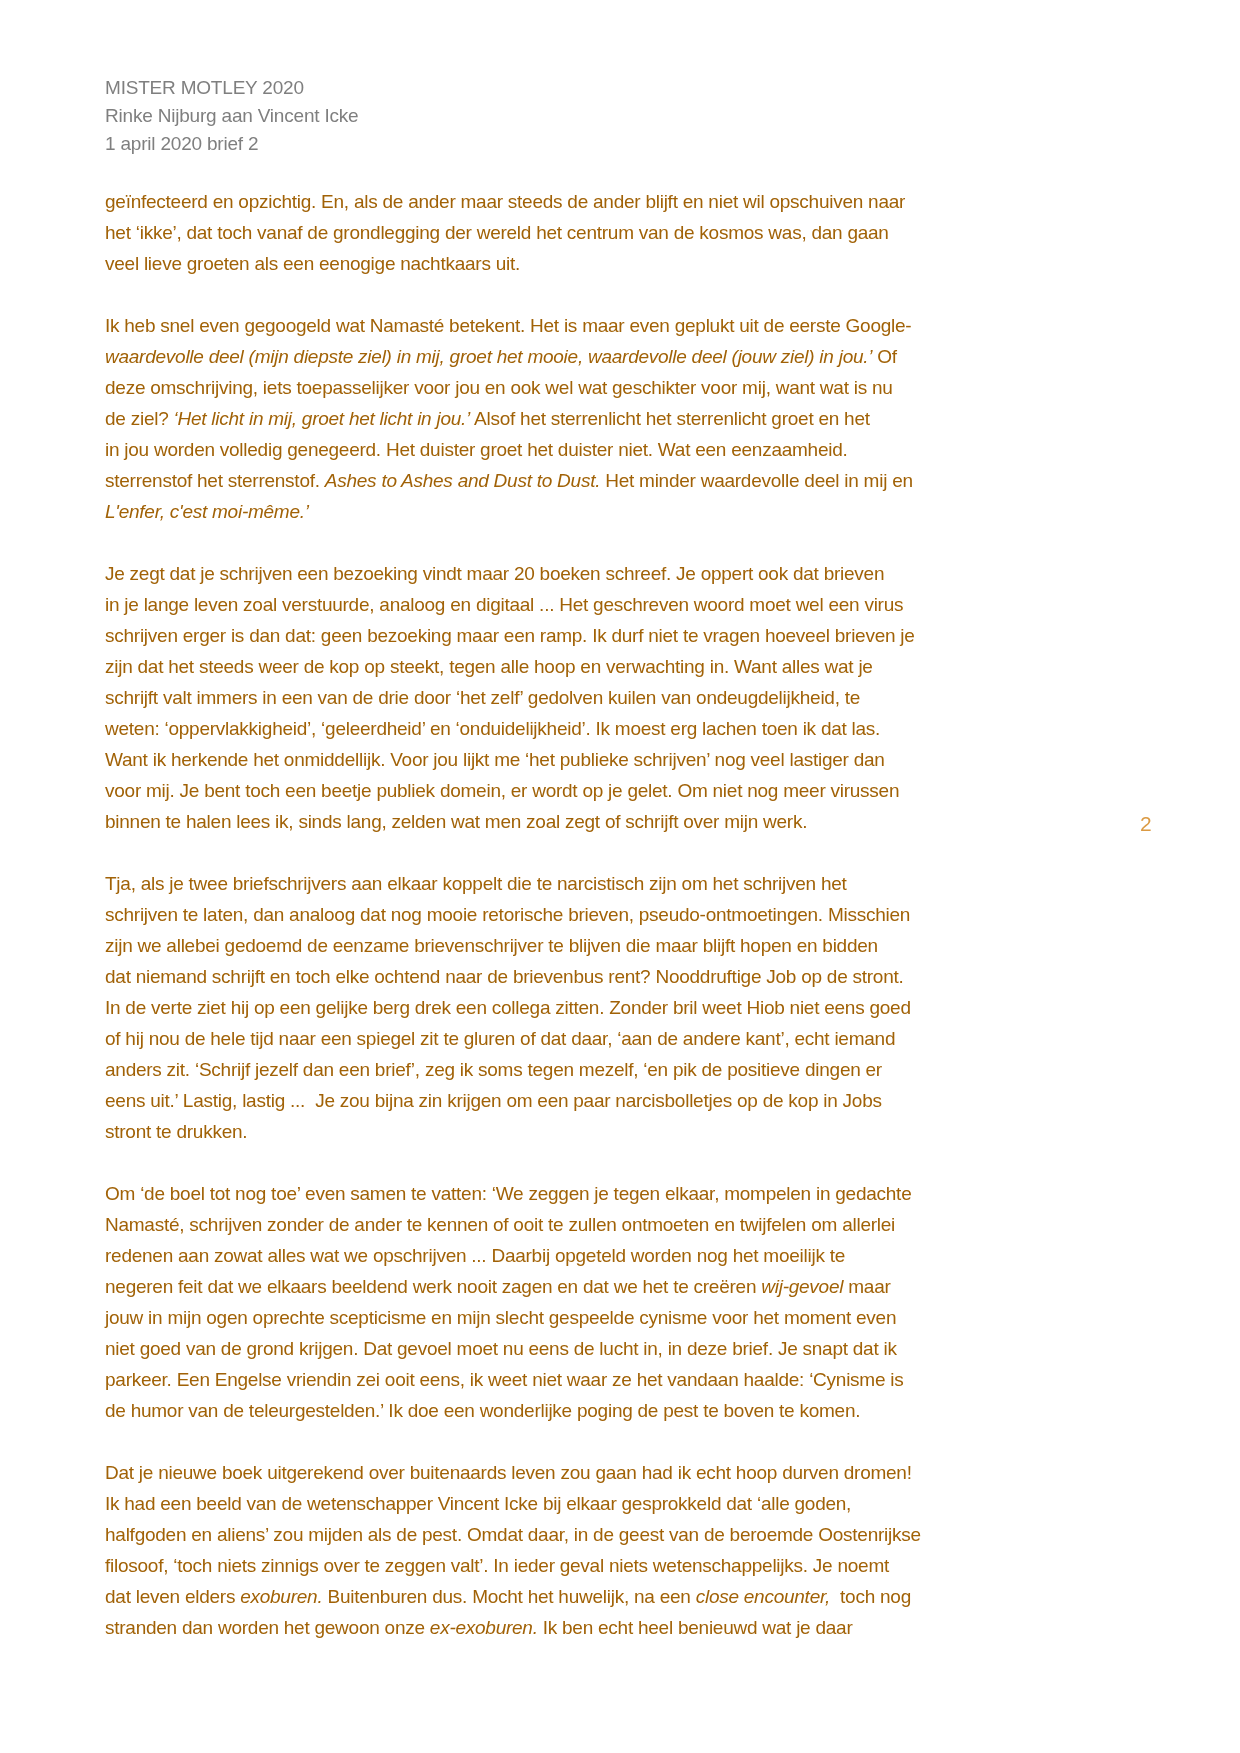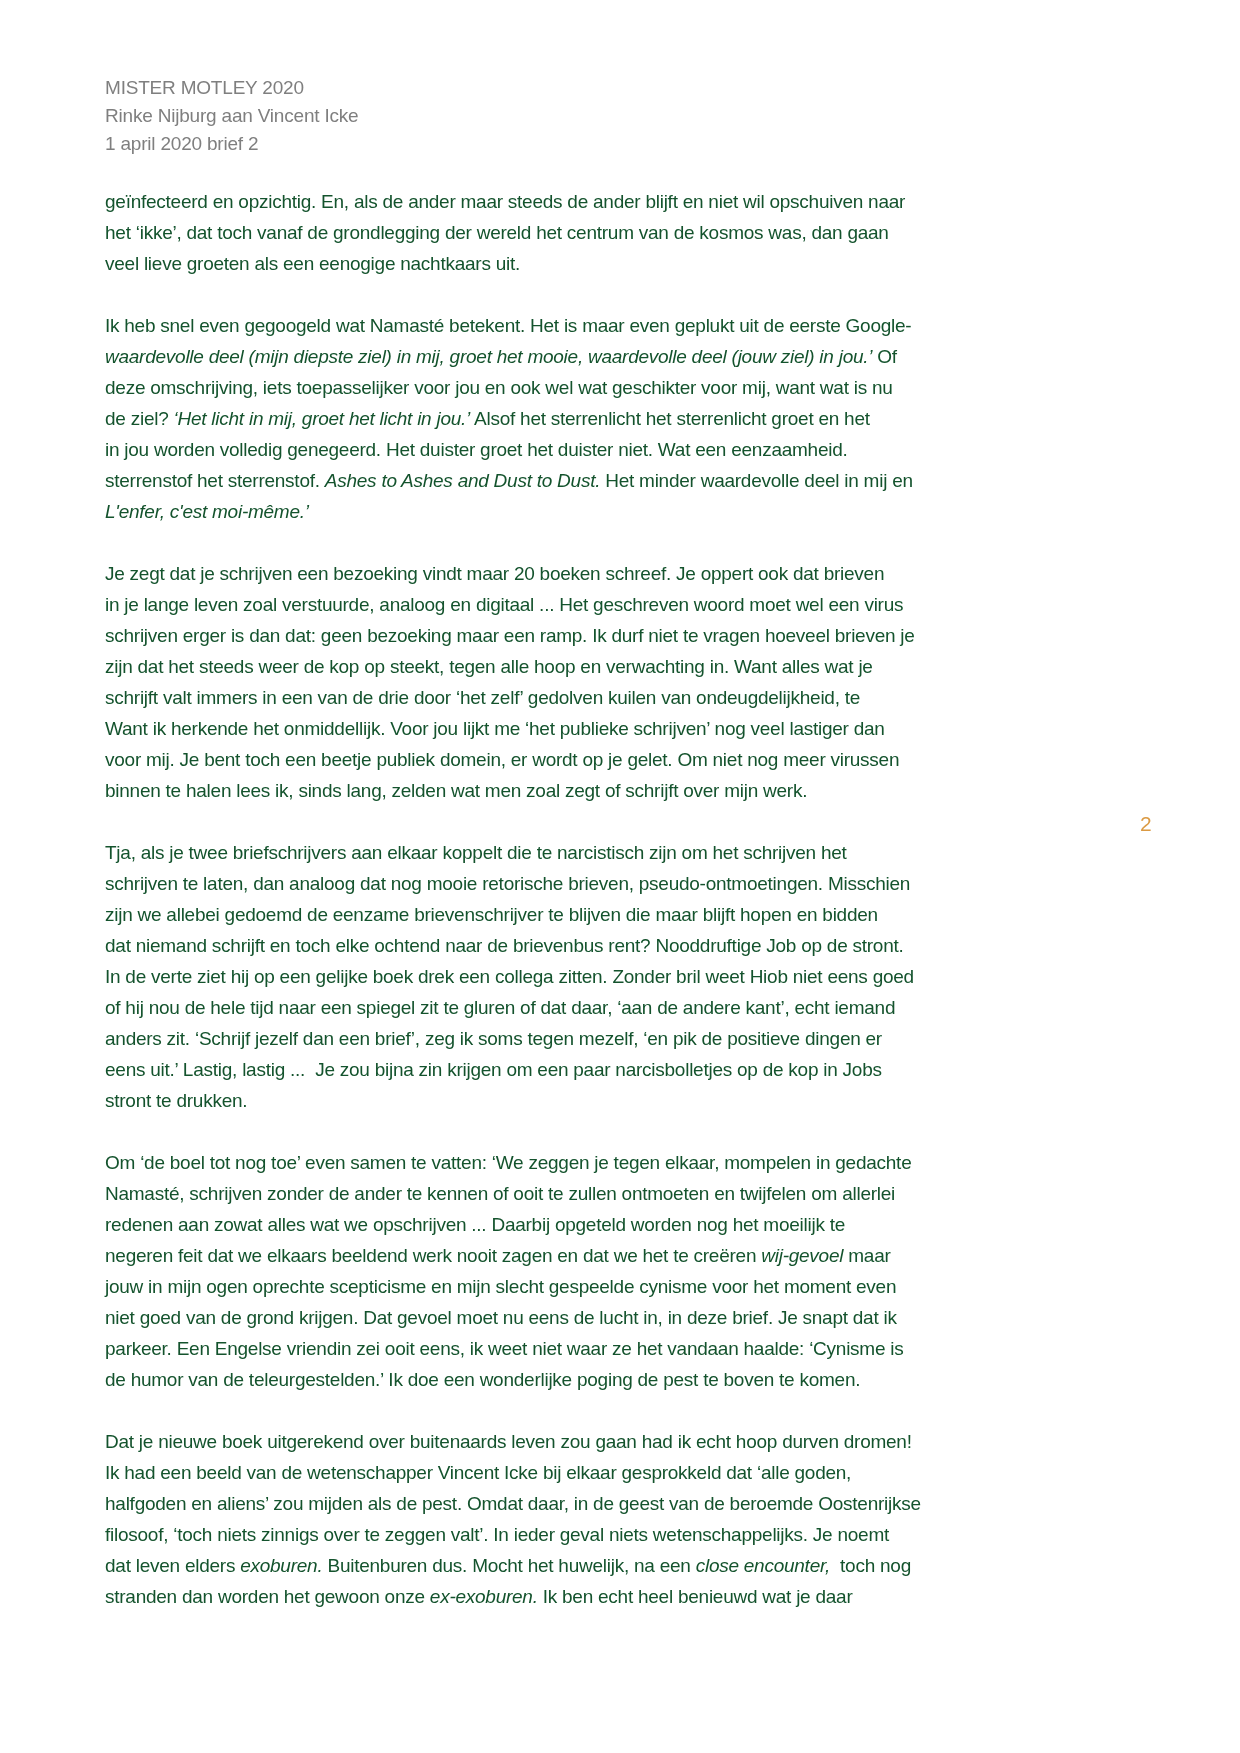--- a/index.html
+++ b/index.html
@@ -55,51 +55,52 @@
 </head>
 <body>
 
 <div class="page" style="background: rgb(255, 255, 255);">
   <header class="letter-header" style="color: rgb(127, 127, 127);">
     <div>MISTER MOTLEY 2020</div>
     <div>Rinke Nijburg aan Vincent Icke</div>
     <div>1 april 2020 brief 2</div>
   </header>
 
-  <main class="letter-body" style="color: #14532d;">
+  <main class="letter-body" style="color: #a16207;">
       <div class="para">
         <div class="line"><span>geïnfecteerd en opzichtig. En, als de ander maar steeds de ander blijft en niet wil opschuiven naar</span></div>
         <div class="line"><span>het ‘ikke’, dat toch vanaf de grondlegging der wereld het centrum van de kosmos was, dan gaan</span></div>
         <div class="line"><span>veel lieve groeten als een eenogige nachtkaars uit.</span></div>
       </div>
       <div class="para">
         <div class="line"><span>Ik heb snel even gegoogeld wat Namasté betekent. Het is maar even geplukt uit de eerste Google-</span></div>
         <div class="line"><span class="it">waardevolle deel (mijn diepste ziel) in mij, groet het mooie, waardevolle deel (jouw ziel) in jou.’</span><span> Of</span></div>
         <div class="line"><span>deze omschrijving, iets toepasselijker voor jou en ook wel wat geschikter voor mij, want wat is nu</span></div>
         <div class="line"><span>de ziel? </span><span class="it">‘Het licht in mij, groet het licht in jou.’</span><span> Alsof het sterrenlicht het sterrenlicht groet en het</span></div>
         <div class="line"><span>in jou worden volledig genegeerd. Het duister groet het duister niet. Wat een eenzaamheid.</span></div>
         <div class="line"><span>sterrenstof het sterrenstof. </span><span class="it">Ashes to Ashes and Dust to Dust.</span><span> Het minder waardevolle deel in mij en</span></div>
         <div class="line"><span class="it">L'enfer, c'est moi-même.’</span></div>
       </div>
       <div class="para">
         <div class="line"><span>Je zegt dat je schrijven een bezoeking vindt maar 20 boeken schreef. Je oppert ook dat brieven</span></div>
         <div class="line"><span>in je lange leven zoal verstuurde, analoog en digitaal ... Het geschreven woord moet wel een virus</span></div>
         <div class="line"><span>schrijven erger is dan dat: geen bezoeking maar een ramp. Ik durf niet te vragen hoeveel brieven je</span></div>
         <div class="line"><span>zijn dat het steeds weer de kop op steekt, tegen alle hoop en verwachting in. Want alles wat je</span></div>
         <div class="line"><span>schrijft valt immers in een van de drie door ‘het zelf’ gedolven kuilen van ondeugdelijkheid, te</span></div>
+        <div class="line"><span>weten: ‘oppervlakkigheid’, ‘geleerdheid’ en ‘onduidelijkheid’. Ik moest erg lachen toen ik dat las.</span></div>
         <div class="line"><span>Want ik herkende het onmiddellijk. Voor jou lijkt me ‘het publieke schrijven’ nog veel lastiger dan</span></div>
         <div class="line"><span>voor mij. Je bent toch een beetje publiek domein, er wordt op je gelet. Om niet nog meer virussen</span></div>
         <div class="line"><span>binnen te halen lees ik, sinds lang, zelden wat men zoal zegt of schrijft over mijn werk.</span></div>
       </div>
       <div class="para">
         <div class="line"><span>Tja, als je twee briefschrijvers aan elkaar koppelt die te narcistisch zijn om het schrijven het</span></div>
         <div class="line"><span>schrijven te laten, dan analoog dat nog mooie retorische brieven, pseudo-ontmoetingen. Misschien</span></div>
         <div class="line"><span>zijn we allebei gedoemd de eenzame brievenschrijver te blijven die maar blijft hopen en bidden</span></div>
         <div class="line"><span>dat niemand schrijft en toch elke ochtend naar de brievenbus rent? Nooddruftige Job op de stront.</span></div>
-        <div class="line"><span>In de verte ziet hij op een gelijke boek drek een collega zitten. Zonder bril weet Hiob niet eens goed</span></div>
+        <div class="line"><span>In de verte ziet hij op een gelijke berg drek een collega zitten. Zonder bril weet Hiob niet eens goed</span></div>
         <div class="line"><span>of hij nou de hele tijd naar een spiegel zit te gluren of dat daar, ‘aan de andere kant’, echt iemand</span></div>
         <div class="line"><span>anders zit. ‘Schrijf jezelf dan een brief’, zeg ik soms tegen mezelf, ‘en pik de positieve dingen er</span></div>
         <div class="line"><span>eens uit.’ Lastig, lastig ...  Je zou bijna zin krijgen om een paar narcisbolletjes op de kop in Jobs</span></div>
         <div class="line"><span>stront te drukken.</span></div>
       </div>
       <div class="para">
         <div class="line"><span>Om ‘de boel tot nog toe’ even samen te vatten: ‘We zeggen je tegen elkaar, mompelen in gedachte</span></div>
         <div class="line"><span>Namasté, schrijven zonder de ander te kennen of ooit te zullen ontmoeten en twijfelen om allerlei</span></div>
         <div class="line"><span>redenen aan zowat alles wat we opschrijven ... Daarbij opgeteld worden nog het moeilijk te</span></div>
         <div class="line"><span>negeren feit dat we elkaars beeldend werk nooit zagen en dat we het te creëren </span><span class="it">wij-gevoel</span><span> maar</span></div>

